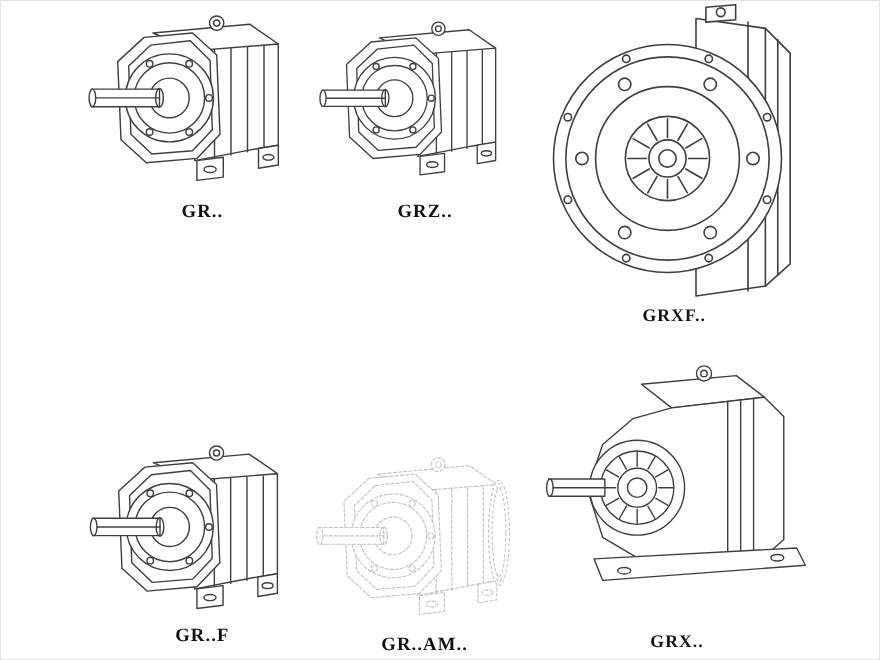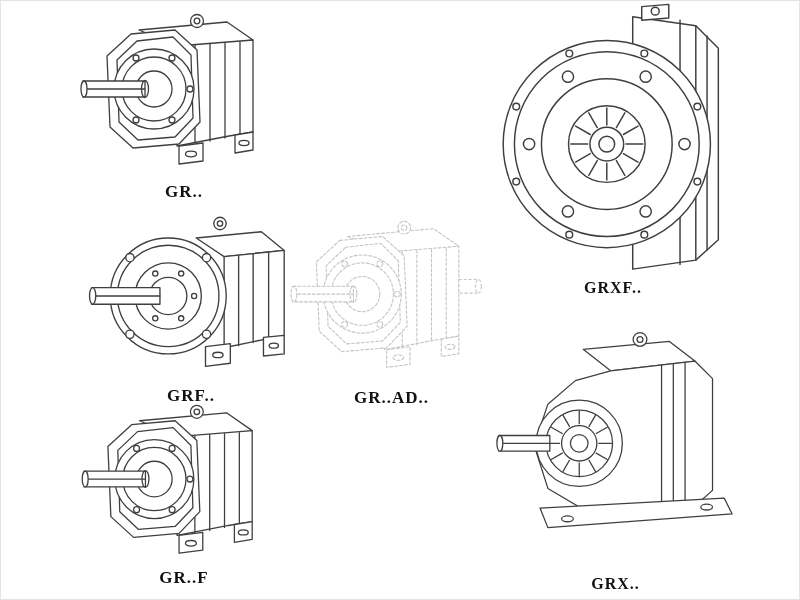--- a/index.html
+++ b/index.html
@@ -133,53 +133,55 @@
 
 <div class="canvas">
 
   <figure class="cell" style="left:78px;top:4px;width:210px;height:200px">
     <svg class="art" viewBox="0 0 210 170">
       <use href="#gb-iso" stroke-width="1.3" stroke-linejoin="round" stroke-linecap="round" stroke="#3f3f3f"></use>
     </svg>
     <figcaption>GR..</figcaption>
   </figure>
 
+  <figure class="cell" style="left:288px;top:4px;width:195px;height:200px">
+    <svg class="art" viewBox="0 0 210 170">
+      <use href="#gb-iso" stroke-width="1.3" stroke-linejoin="round" stroke-linecap="round" stroke="#3f3f3f"></use>
+    </svg>
+    <figcaption>GRZ..</figcaption>
+  </figure>
 
   <figure class="cell" style="left:492px;top:0px;width:240px;height:300px">
     <svg class="art" viewBox="0 0 205 245">
       <use href="#gb-front" stroke-width="1.3" stroke-linejoin="round" stroke-linecap="round" stroke="#3f3f3f"></use>
     </svg>
     <figcaption class="lg">GRXF..</figcaption>
   </figure>
 
-  <figure class="cell" style="left:85px;top:208px;width:210px;height:200px">
-    <svg class="art" viewBox="0 0 200 170">
-      <use href="#gb-flange" stroke-width="1.3" stroke-linejoin="round" stroke-linecap="round" stroke="#3f3f3f"></use>
-    </svg>
-    <figcaption>GRF..</figcaption>
-  </figure>
 
-  <figure class="cell" style="left:288px;top:208px;width:205px;height:202px">
-    <svg class="art" viewBox="0 0 210 170">
-      <use href="#gb-iso" stroke-width="1.1" stroke-dasharray="3 2" stroke-linejoin="round" stroke-linecap="round" stroke="#c3c3c3"></use>
-      <g fill="#ffffff" stroke-width="1.1" stroke-dasharray="3 2" stroke="#c3c3c3">
-        <rect x="174" y="66" width="20" height="14"></rect>
-        <ellipse cx="194" cy="73" rx="3" ry="7"></ellipse>
-      </g>
-    </svg>
-    <figcaption>GR..AD..</figcaption>
-  </figure>
 
   <figure class="cell" style="left:78px;top:398px;width:210px;height:192px">
     <svg class="art" viewBox="0 0 210 170">
       <use href="#gb-iso" stroke-width="1.3" stroke-linejoin="round" stroke-linecap="round" stroke="#3f3f3f"></use>
     </svg>
     <figcaption>GR..F</figcaption>
   </figure>
 
+  <figure class="cell" style="left:285px;top:406px;width:200px;height:192px">
+    <svg class="art" viewBox="0 0 210 170">
+      <use href="#gb-iso" stroke-width="1.1" stroke-dasharray="3 2" stroke-linejoin="round" stroke-linecap="round" stroke="#c3c3c3"></use>
+      <g fill="#ffffff" stroke-width="1.1" stroke-dasharray="3 2" stroke="#c3c3c3">
+        <ellipse cx="176" cy="78" rx="10" ry="50"></ellipse>
+        <ellipse cx="176" cy="78" rx="6.5" ry="42"></ellipse>
+        <ellipse cx="176" cy="34" rx="2" ry="3"></ellipse>
+        <ellipse cx="176" cy="122" rx="2" ry="3"></ellipse>
+      </g>
+    </svg>
+    <figcaption>GR..AM..</figcaption>
+  </figure>
 
   <figure class="cell" style="left:492px;top:298px;width:245px;height:298px">
     <svg class="art" viewBox="0 0 250 225">
       <use href="#gb-grx" stroke-width="1.3" stroke-linejoin="round" stroke-linecap="round" stroke="#3f3f3f"></use>
     </svg>
     <figcaption class="lg">GRX..</figcaption>
   </figure>
 
 </div>
 

